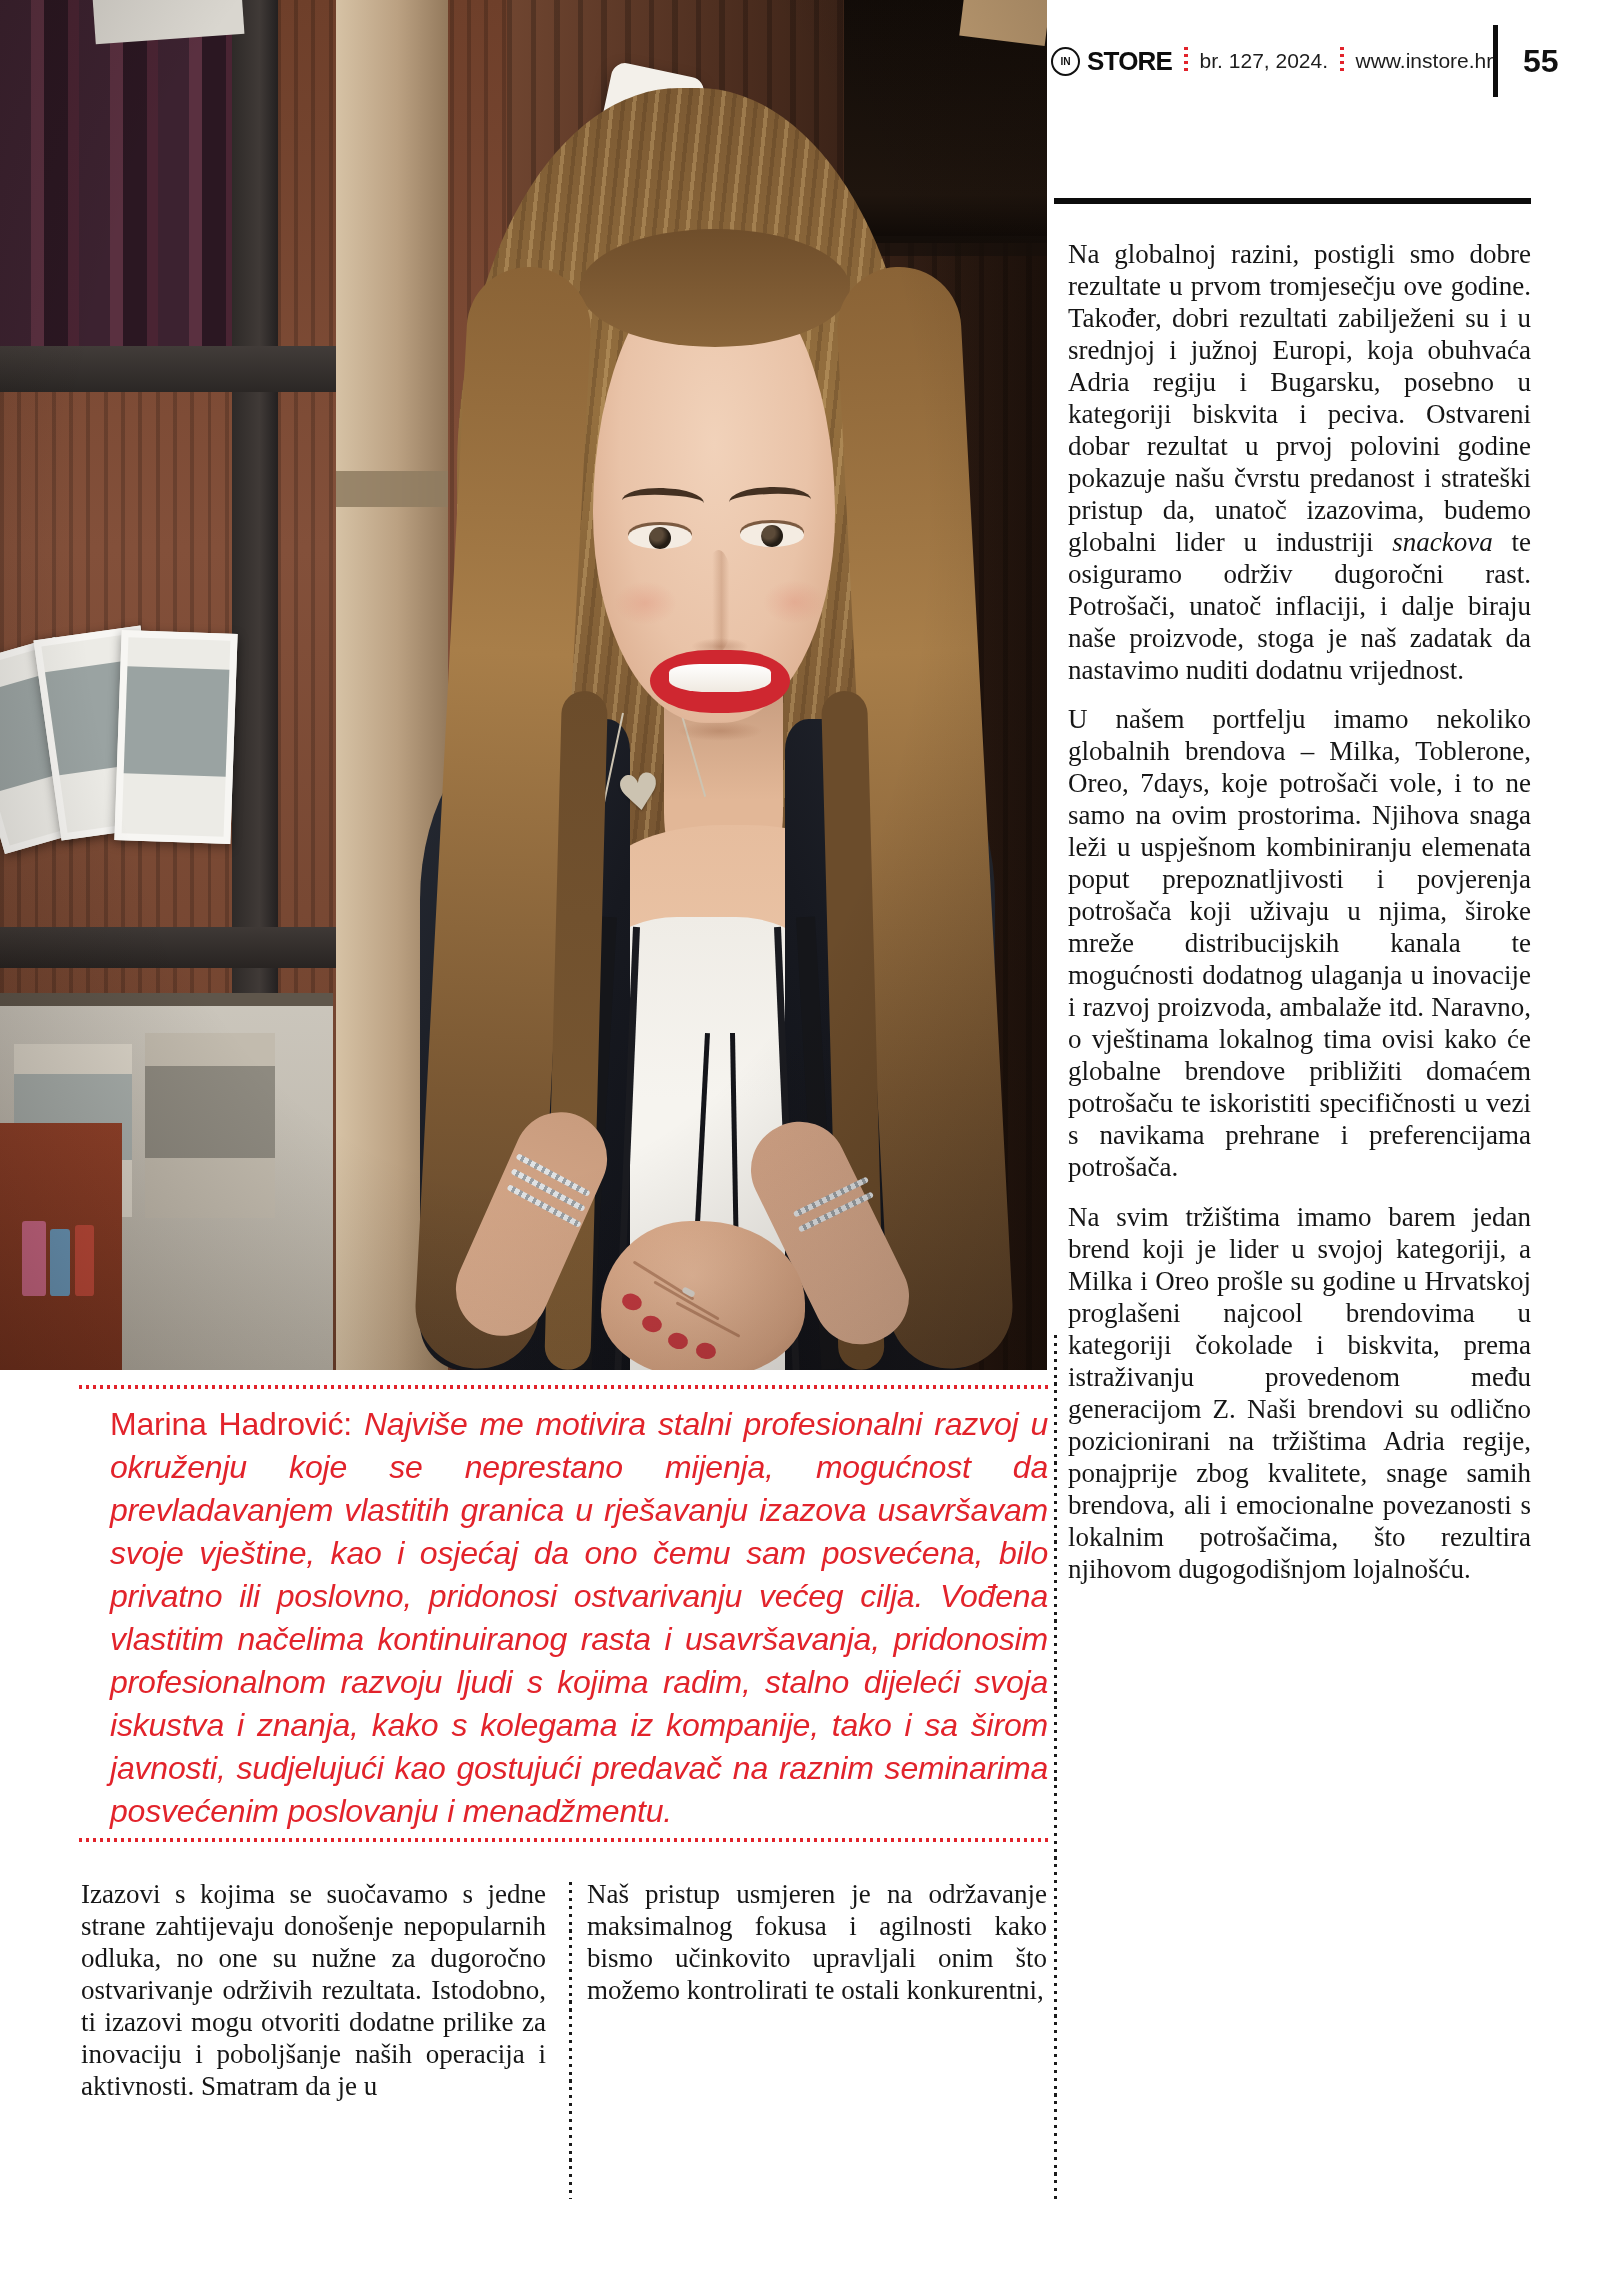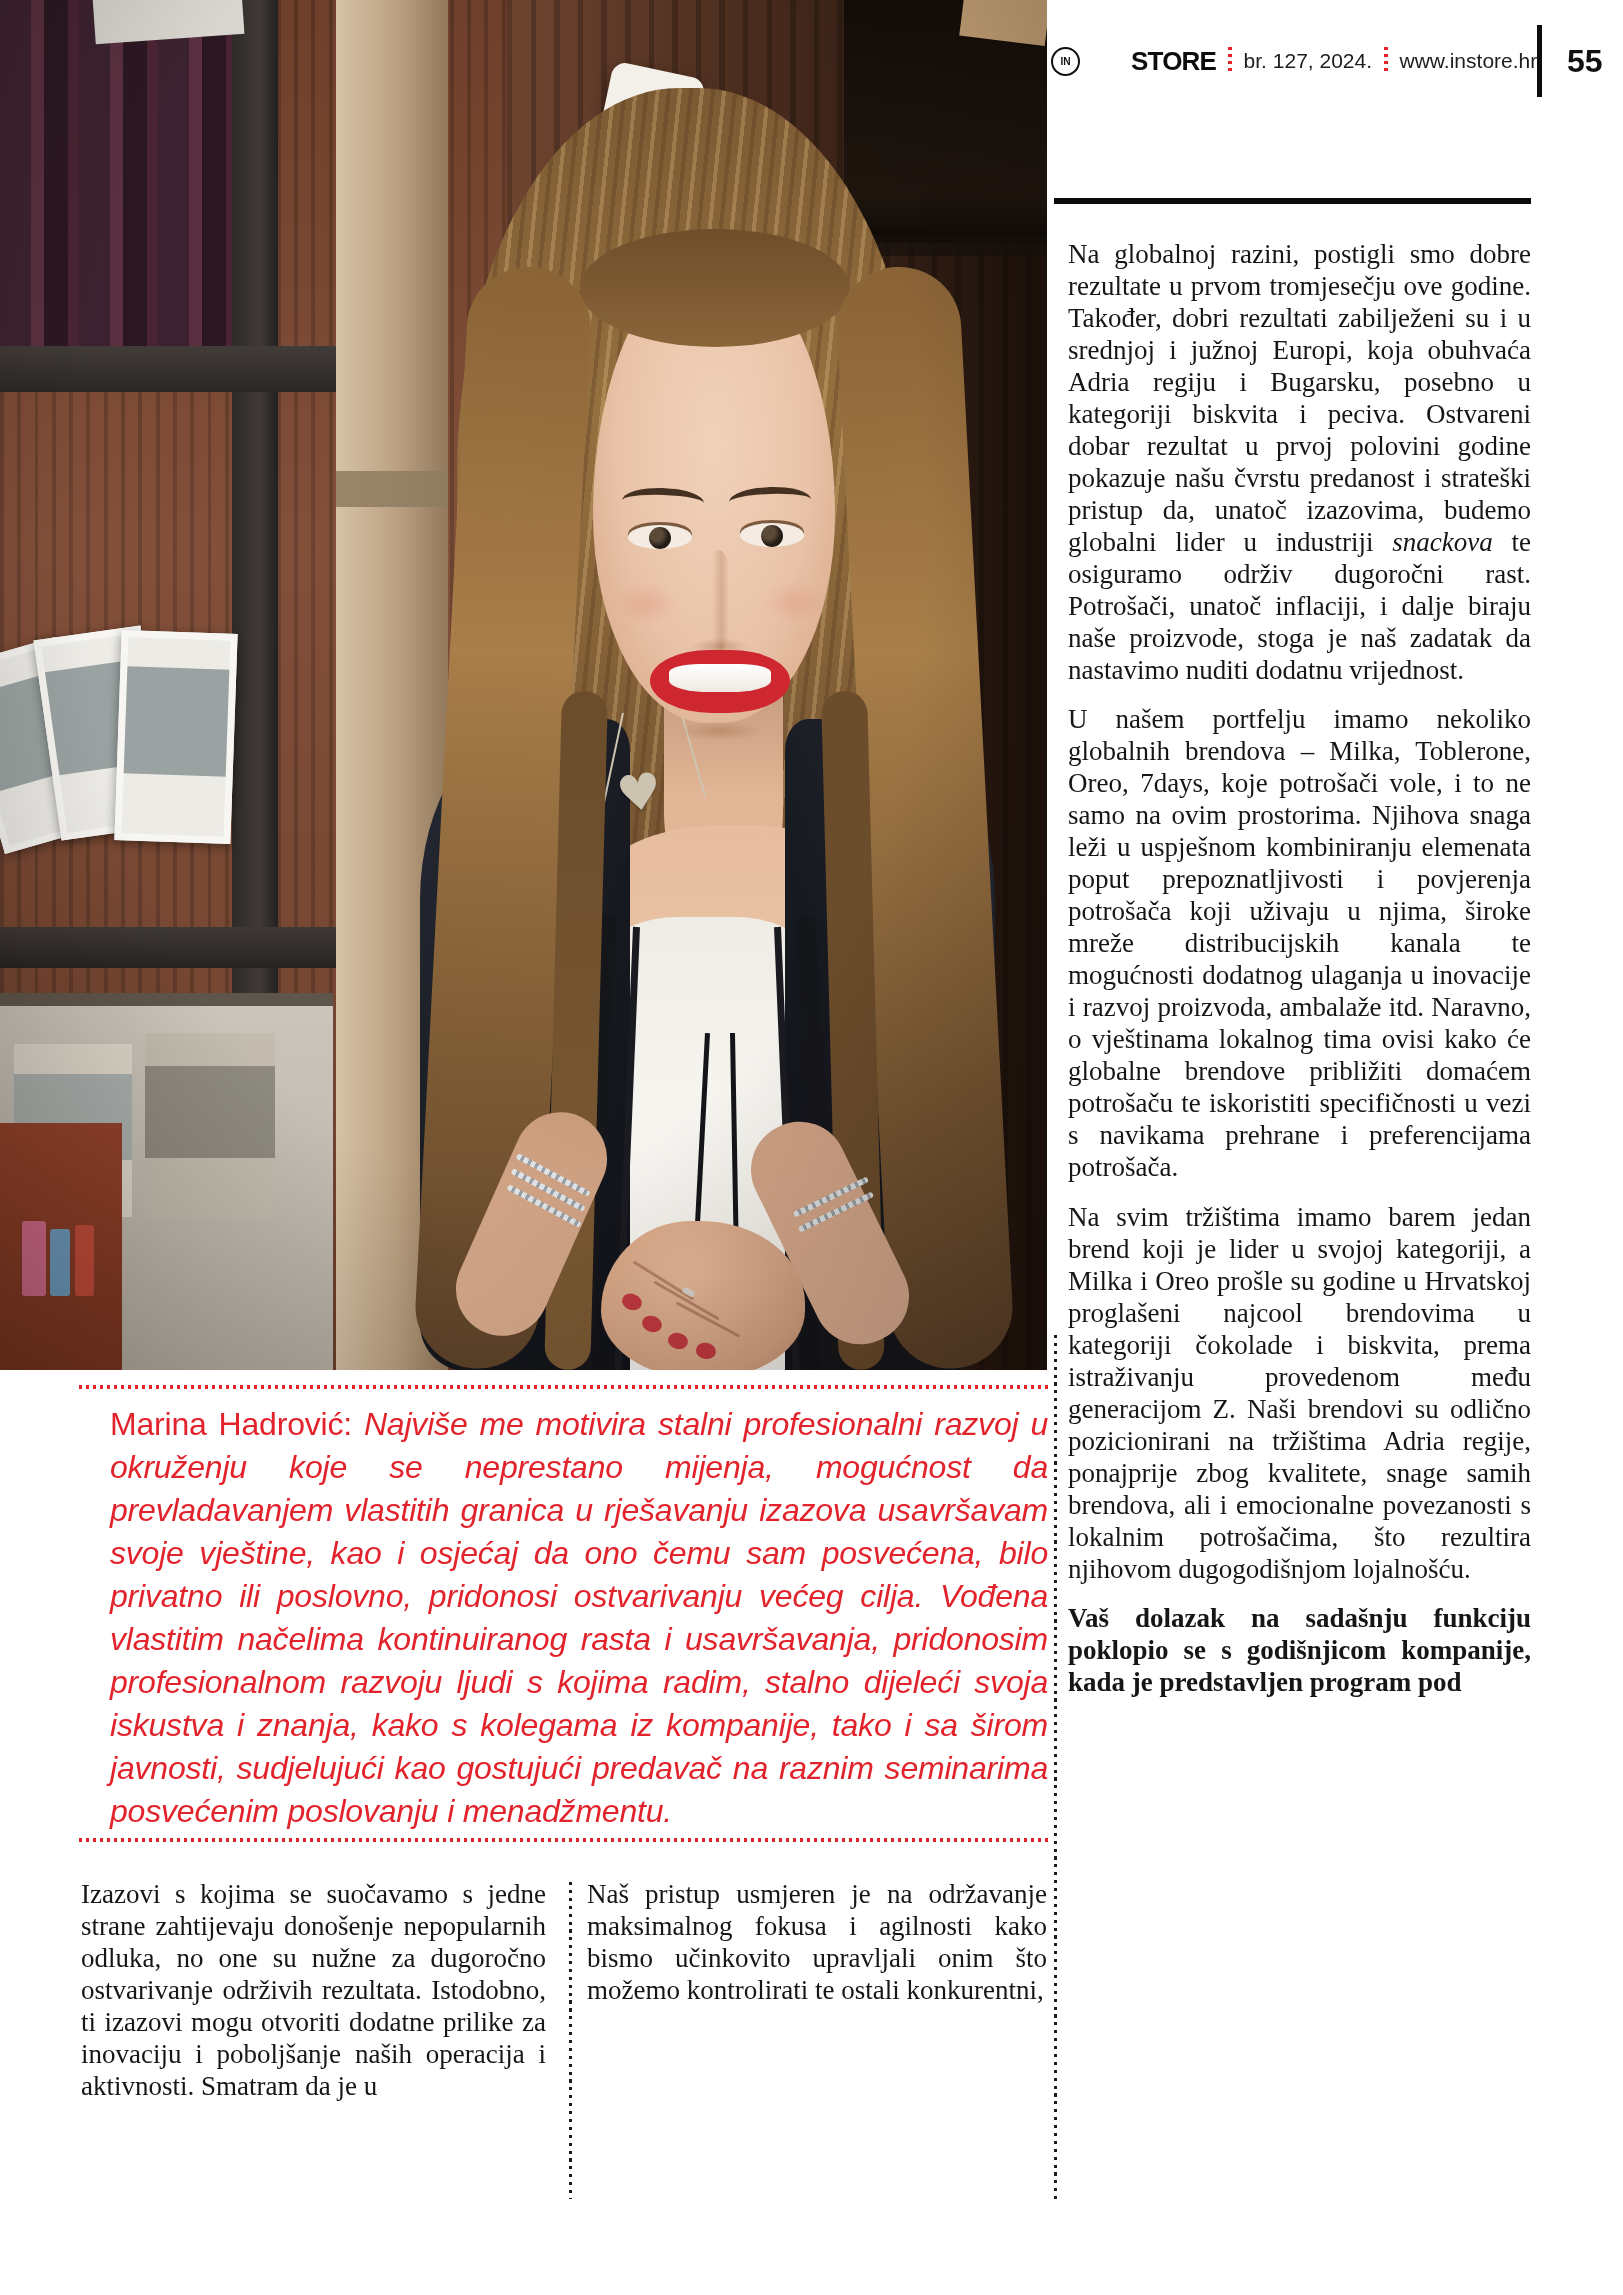--- a/index.html
+++ b/index.html
@@ -5,21 +5,21 @@
   html,body{margin:0;padding:0;background:#e8e8e8;}
   .page{position:relative;width:1623px;height:2295px;background:#ffffff;overflow:hidden;
         font-family:"Liberation Serif",serif;}
 
   
   .header{position:absolute;left:1051px;top:27px;width:482px;height:68px;display:flex;
           align-items:center;font-family:"Liberation Sans",sans-serif;color:#111;}
   .logo-circle{width:25px;height:25px;border:2.4px solid #111;border-radius:50%;display:flex;
                align-items:center;justify-content:center;font-weight:bold;font-size:10.2px;
                margin-right:7px;flex:0 0 auto;}
-  .logo-store{font-size:26px;font-weight:800;letter-spacing:-0.8px;color:#0d0d0d;margin-left:44px;}
+  .logo-store{font-size:26px;font-weight:800;letter-spacing:-0.8px;color:#0d0d0d;}
   .dotsep{width:3.9px;height:28px;margin:0 11.8px;flex:0 0 auto;
           background:repeating-linear-gradient(180deg,#e2232b 0 3.1px,rgba(0,0,0,0) 3.1px 7px);}
   .issue,.website{font-size:21px;color:#1d1d1d;white-space:nowrap;}
   .hdr-divider{width:4.7px;height:72px;background:#0d0d0d;margin-left:auto;flex:0 0 auto;}
   .pageno{font-size:32px;font-weight:700;margin-left:25px;margin-right:3.1px;}
 
   #thick-rule{position:absolute;left:1054px;top:198px;width:477px;height:5.5px;background:#0c0c0c;}
 
   
   .red-dots{position:absolute;height:3.9px;
@@ -311,17 +311,16 @@
   </div>
 
   <div class="serif-col" id="col-mid">
     <p>Naš pristup usmjeren je na održavanje maksimalnog fokusa i agilnosti kako bismo učinkovito upravljali onim što možemo kontrolirati te ostali konkurentni,</p>
   </div>
 
   <div class="serif-col" id="col-right">
     <p><span>Na globalnoj razini, postigli smo dobre rezultate u prvom tromjesečju ove godine. Također, dobri rezultati zabilježeni su i u srednjoj i južnoj Europi, koja obuhvaća Adria regiju i Bugarsku, posebno u kategoriji biskvita i peciva. Ostvareni dobar rezultat u prvoj polovini godine pokazuje našu čvrstu predanost i strateški pristup da, unatoč izazovima, budemo globalni lider u industriji </span><i>snackova</i><span> te osiguramo održiv dugoročni rast. Potrošači, unatoč inflaciji, i dalje biraju naše proizvode, stoga je naš zadatak da nastavimo nuditi dodatnu vrijednost.</span></p>
     <p>U našem portfelju imamo nekoliko globalnih brendova – Milka, Toblerone, Oreo, 7days, koje potrošači vole, i to ne samo na ovim prostorima. Njihova snaga leži u uspješnom kombiniranju elemenata poput prepoznatljivosti i povjerenja potrošača koji uživaju u njima, široke mreže distribucijskih kanala te mogućnosti dodatnog ulaganja u inovacije i razvoj proizvoda, ambalaže itd. Naravno, o vještinama lokalnog tima ovisi kako će globalne brendove približiti domaćem potrošaču te iskoristiti specifičnosti u vezi s navikama prehrane i preferencijama potrošača.</p>
     <p>Na svim tržištima imamo barem jedan brend koji je lider u svojoj kategoriji, a Milka i Oreo prošle su godine u Hrvatskoj proglašeni najcool brendovima u kategoriji čokolade i biskvita, prema istraživanju provedenom među generacijom Z. Naši brendovi su odlično pozicionirani na tržištima Adria regije, ponajprije zbog kvalitete, snage samih brendova, ali i emocionalne povezanosti s lokalnim potrošačima, što rezultira njihovom dugogodišnjom lojalnošću.</p>
-    <p class="q">Vaš dolazak na sadašnju funkciju poklopio se s godišnjicom kompanije, kada je predstavljen program pod</p>
   </div>
 
 </div>
 
 
 </body></html>

